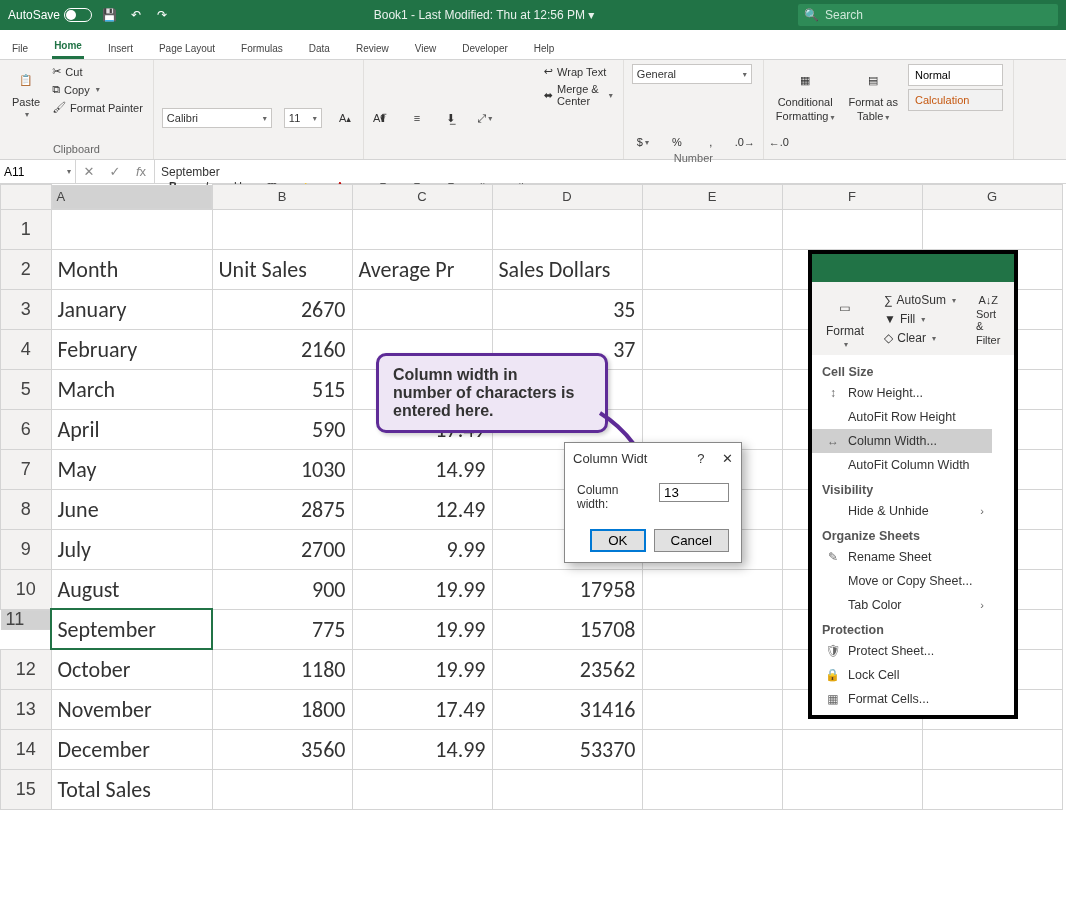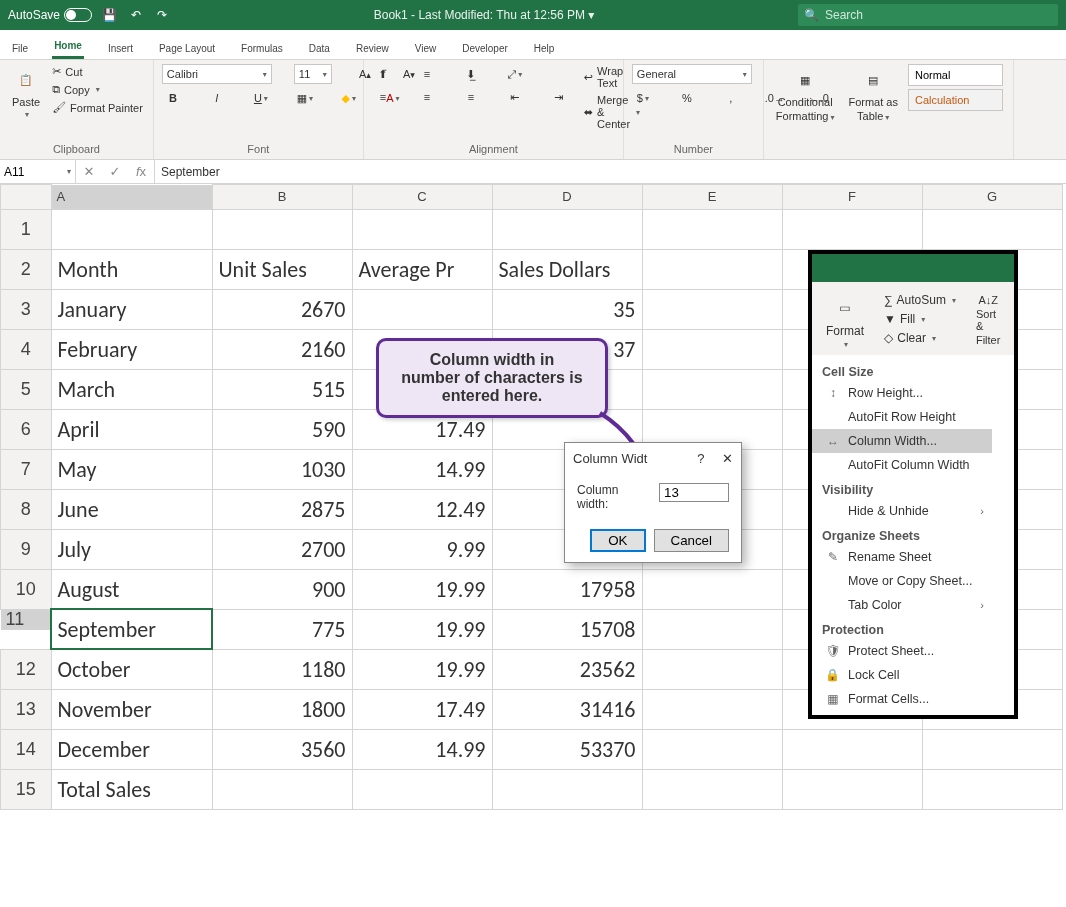--- a/index.html
+++ b/index.html
@@ -19,21 +19,21 @@
   .ribbon-tabs .tab { padding: 6px 2px 5px 2px; cursor: pointer; }
   .ribbon-tabs .tab.active { color: #217346; border-bottom: 3px solid #217346; font-weight: 600; }
   
   .ribbon { height: 100px; background: #f3f2f1; border-bottom: 1px solid #d4d4d4; display: flex; font-size: 11px; }
   .group { border-right: 1px solid #e1dfdd; padding: 4px 8px 2px 8px; display: flex; flex-direction: column; justify-content: space-between; }
   .group-body { display: flex; align-items: flex-start; gap: 6px; }
   .group-label { text-align: center; color: #666; font-size: 11px; padding-bottom: 2px; position: relative; }
   .vbtn { display: flex; flex-direction: column; align-items: center; gap: 2px; padding: 2px 4px; cursor: pointer; }
   .vbtn .ic { width: 28px; height: 28px; display: flex; align-items: center; justify-content: center; }
   .col { display: flex; flex-direction: column; gap: 3px; }
-  .row { display: flex; align-items: flex-end; gap: 22px; }
+  .row { display: flex; align-items: flex-end; gap: 12px; margin-top: 44px; }
   .smbtn { display: flex; align-items: center; gap: 4px; padding: 1px 2px; cursor: pointer; }
   .sel { border: 1px solid #c8c6c4; background: #fff; padding: 1px 4px; height: 20px; display: flex; align-items: center; justify-content: space-between; }
   .icbtn { width: 22px; height: 20px; display: inline-flex; align-items: center; justify-content: center; cursor: pointer; }
   .caret { font-size: 8px; color: #666; margin-left: 2px; }
   .styles-box { border: 1px solid #c8c6c4; background: #fff; padding: 2px 6px; width: 95px; height: 22px; display: flex; align-items: center; }
   .styles-box.normal { color: #000; }
   .styles-box.calc { color: #c65911; background: #f2f2f2; }
   
   .fbar { height: 24px; border-bottom: 1px solid #d4d4d4; display: flex; align-items: stretch; background: #fff; }
   .namebox { width: 76px; border-right: 1px solid #d4d4d4; display: flex; align-items: center; padding: 0 4px; }
@@ -45,21 +45,21 @@
   .grid-wrap { position: relative; }
   table.sheet { border-collapse: collapse; table-layout: fixed; }
   .sheet th, .sheet td { border: 1px solid #d4d4d4; overflow: hidden; white-space: nowrap; }
   .colhdr { background: #f3f2f1; text-align: center; font-weight: normal; height: 24px; font-size: 13px; color: #444; }
   .rowhdr { background: #f3f2f1; text-align: center; font-weight: normal; font-size: 18px; color: #444; width: 50px; }
   .cell { padding: 2px 6px; font-size: 22px; height: 40px; font-family: Calibri, sans-serif; }
   .cell.r { text-align: right; }
   .colhdr.sel, .rowhdr.sel { background: #d2d2d2; }
   .active-cell { outline: 2px solid #217346; outline-offset: -1px; }
   
-  .callout { position: absolute; border: 3px solid #5e2b97; background: #eee6f5; border-radius: 10px; padding: 10px 14px; text-align: center; font-size: 16px; font-weight: 600; color: #333; box-shadow: 2px 2px 4px rgba(0,0,0,.2); }
+  .callout { position: absolute; border: 3px solid #5e2b97; background: #eee6f5; border-radius: 10px; padding: 10px 14px; font-size: 16px; font-weight: 600; color: #333; box-shadow: 2px 2px 4px rgba(0,0,0,.2); margin-top: 15px; }
   .arrow-svg { position: absolute; pointer-events: none; }
   
   .dialog { position: absolute; background: #fff; border: 1px solid #888; box-shadow: 4px 4px 10px rgba(0,0,0,.3); font-size: 12px; }
   .dlg-title { height: 30px; display: flex; align-items: center; padding: 0 8px; justify-content: space-between; font-size: 13px; }
   .dlg-body { padding: 10px 12px; }
   .dlg-row { display: flex; align-items: flex-start; gap: 8px; }
   .dlg-row input { border: 1px solid #888; padding: 1px 4px; width: 70px; }
   .dlg-btns { display: flex; gap: 8px; justify-content: flex-end; padding: 8px 12px 10px; }
   .dlg-btns button { padding: 2px 16px; border: 1px solid #888; background: #e1e1e1; cursor: pointer; }
   .dlg-btns button.primary { border: 2px solid #0078d4; }

